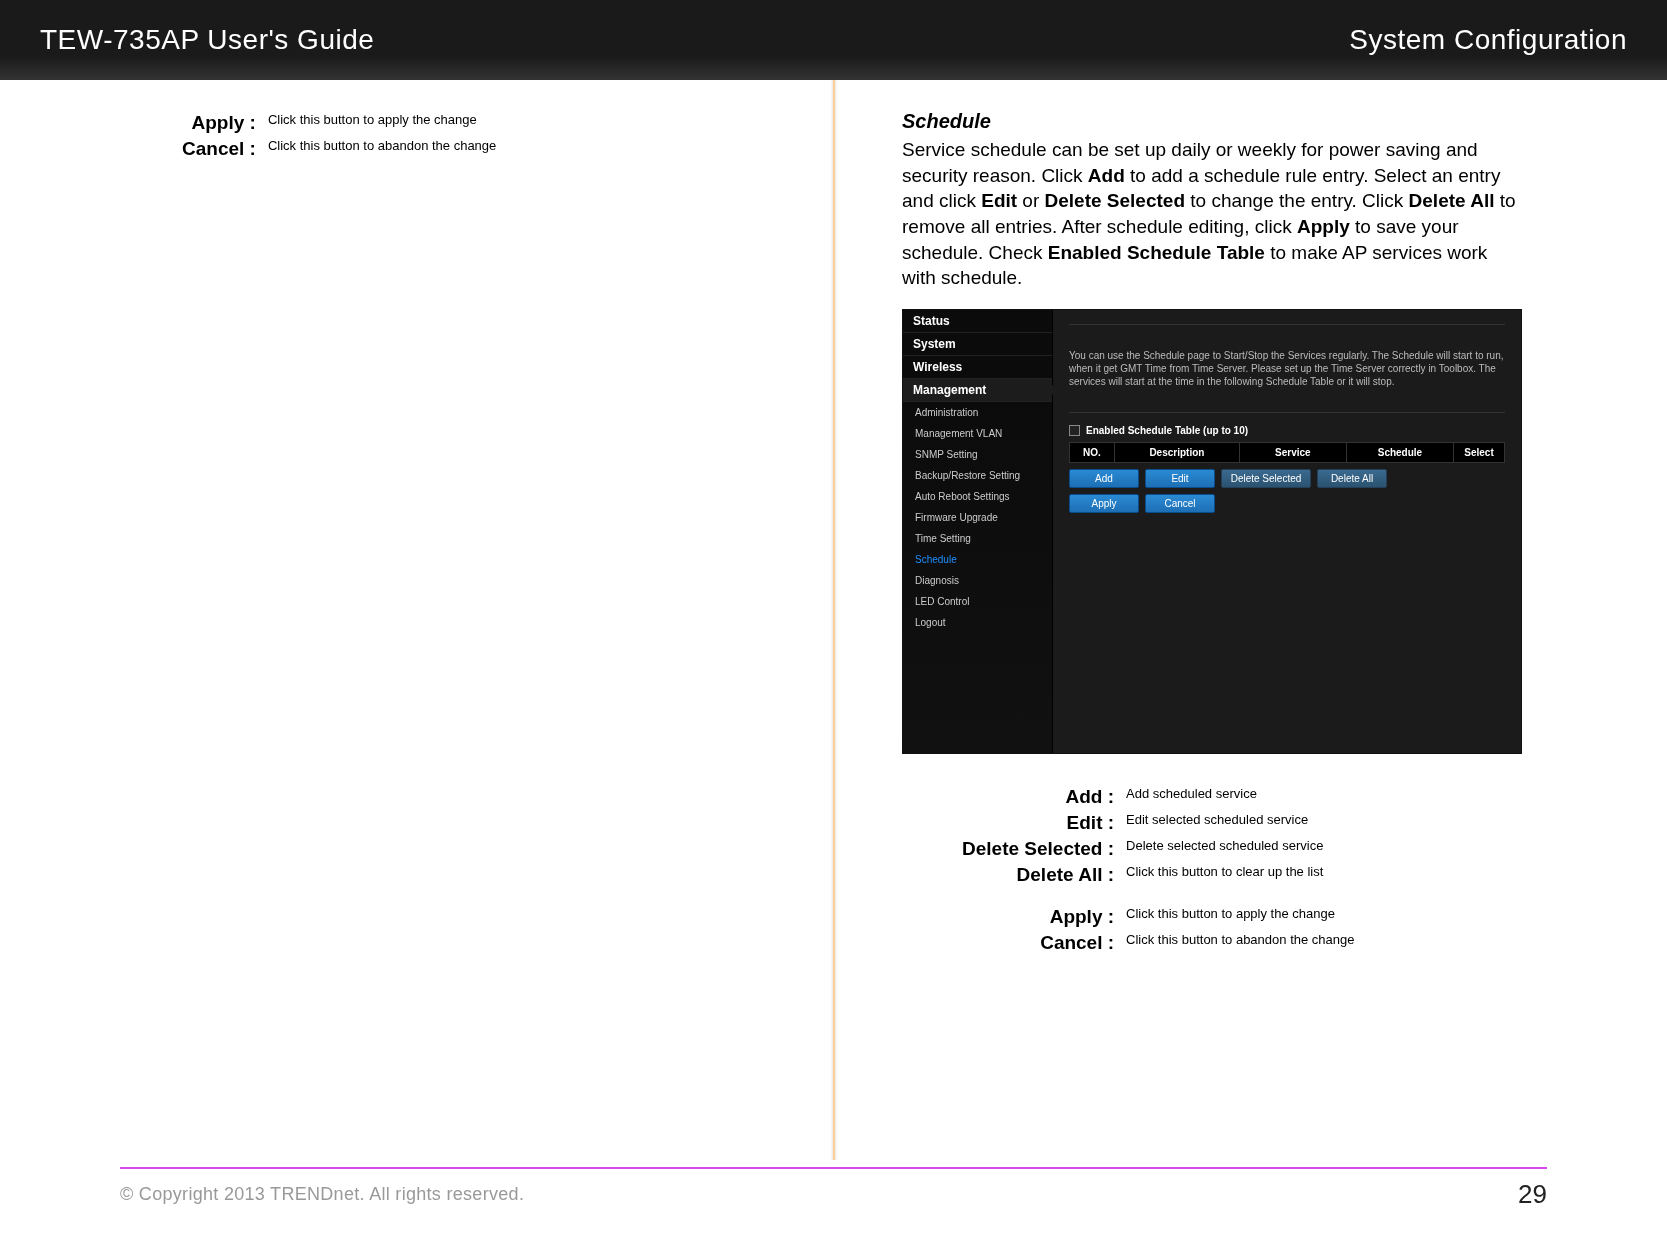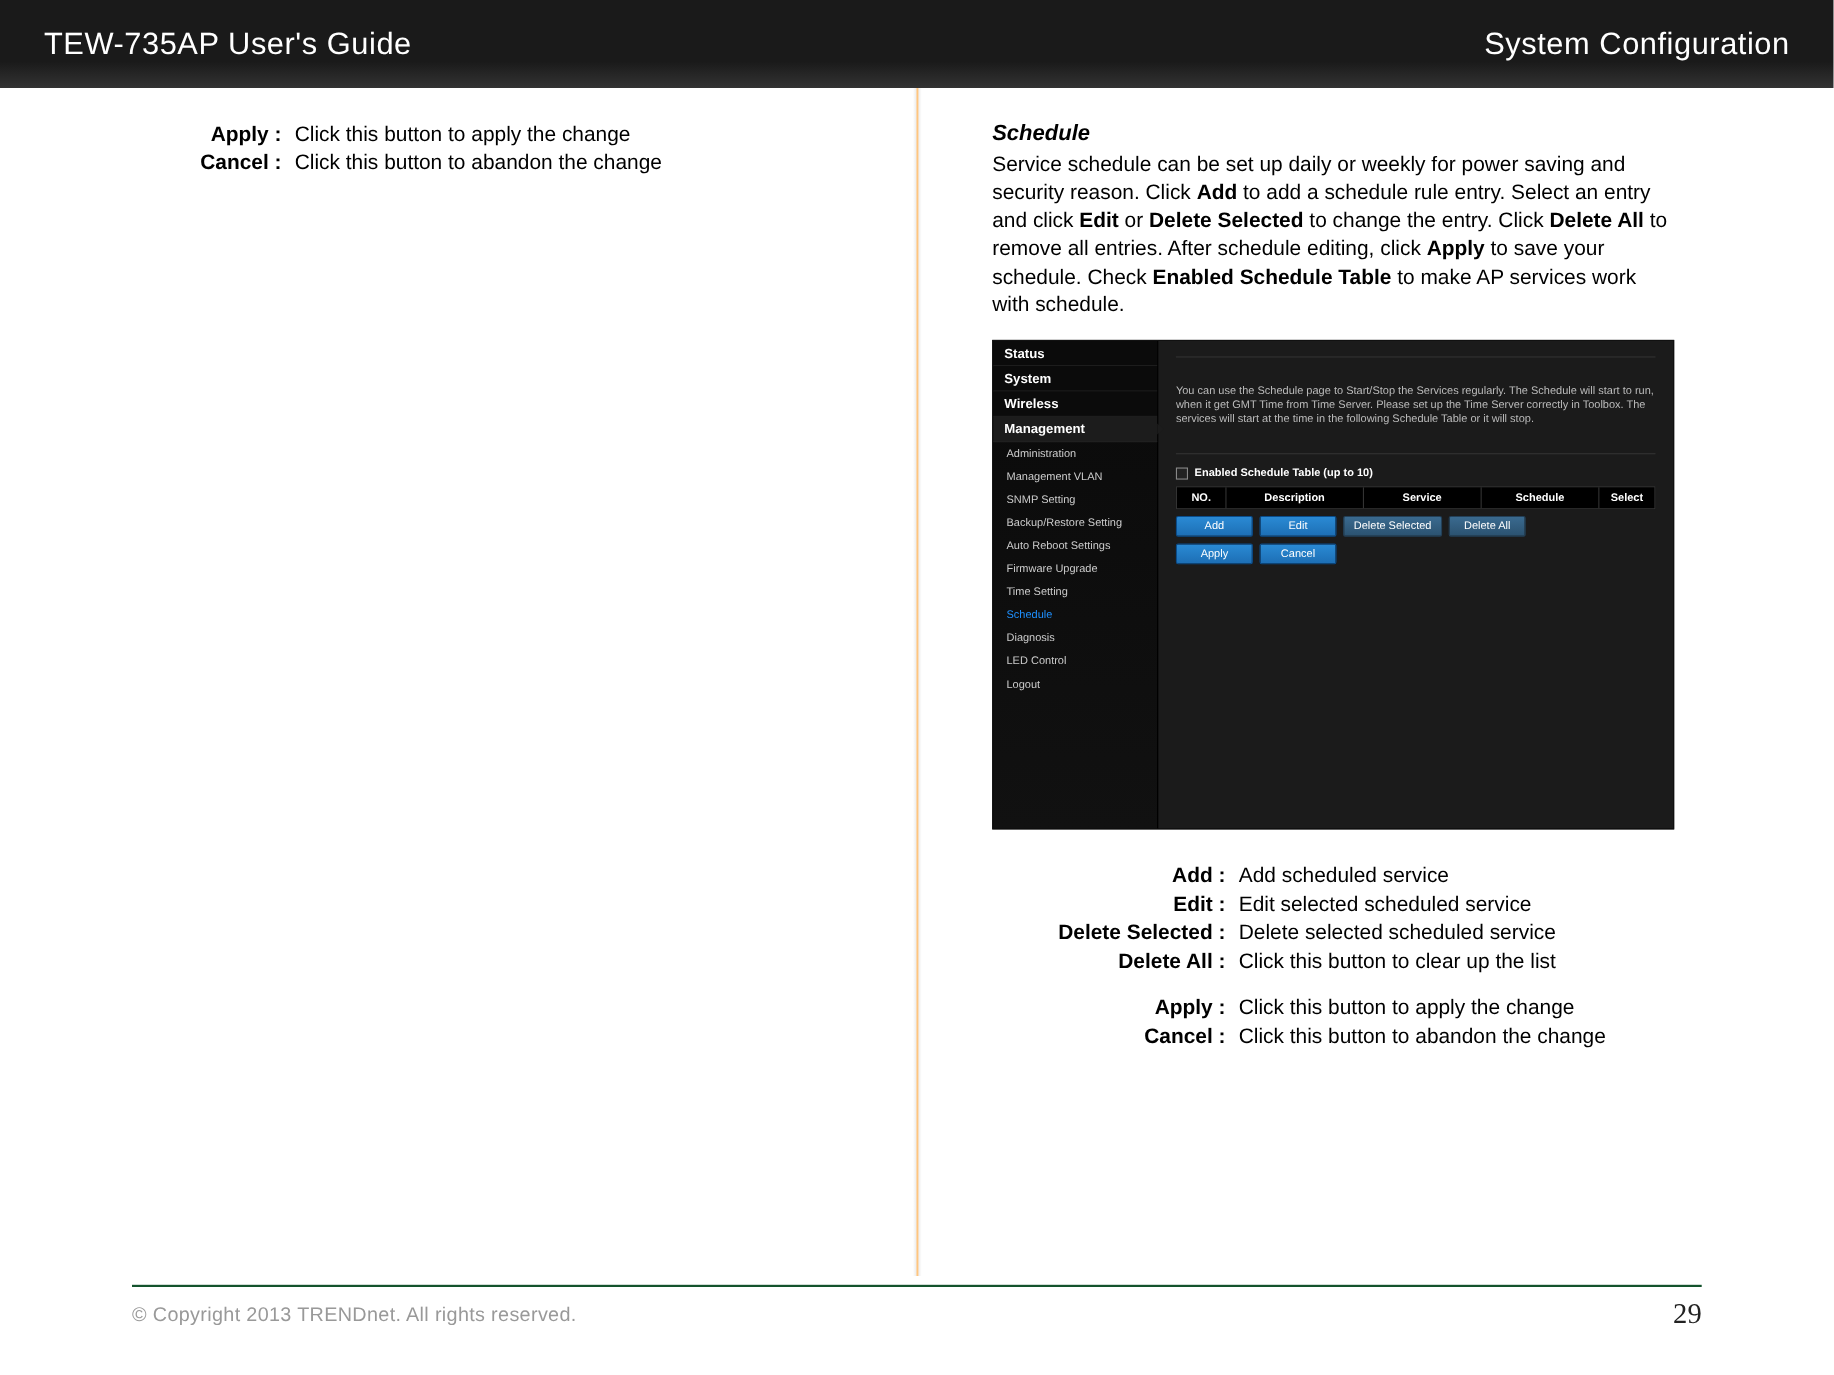--- a/index.html
+++ b/index.html
@@ -59,21 +59,21 @@
     text-align: right;
     font-weight: 700;
     padding: 2px 8px 2px 0;
     white-space: nowrap;
     vertical-align: top;
     font-size: 19px;
   }
   .defrow .dd {
     display: table-cell;
     padding: 2px 0 2px 4px;
-    font-size: 19px;
+    font-size: 13px;
   }
   .defrow.gap .dt, .defrow.gap .dd { padding-top: 18px; }
   h3.section-heading {
     font-size: 20px;
     font-style: italic;
     font-weight: 700;
     margin-bottom: 4px;
   }
   .body-text {
     font-size: 19px;
@@ -192,36 +192,36 @@
     background: linear-gradient(to bottom, #3a6a8f, #2b5270);
     border-color: #234058;
     width: 70px;
   }
   
   .footer {
     position: absolute;
     bottom: 40px;
     left: 120px;
     right: 120px;
-    border-top: 2px solid #14532d;
+    border-top: 2px solid #d946ef;
     padding-top: 10px;
     display: flex;
     justify-content: space-between;
     align-items: center;
     color: #999;
   }
   .footer .copy {
     font-size: 18px;
     letter-spacing: 0.3px;
     font-family: "Arial Narrow", Arial, sans-serif;
   }
   .footer .pageno {
     font-size: 26px;
     color: #222;
-    font-family: Liberation Serif, serif;
+    font-family: Liberation Sans, sans-serif;
   }
   .right-defs { margin-left: 60px; }
 </style>
 </head>
 <body>
 
 <div class="topbar">
   <div class="left">TEW-735AP User's Guide</div>
   <div class="right">System Configuration</div>
 </div>

